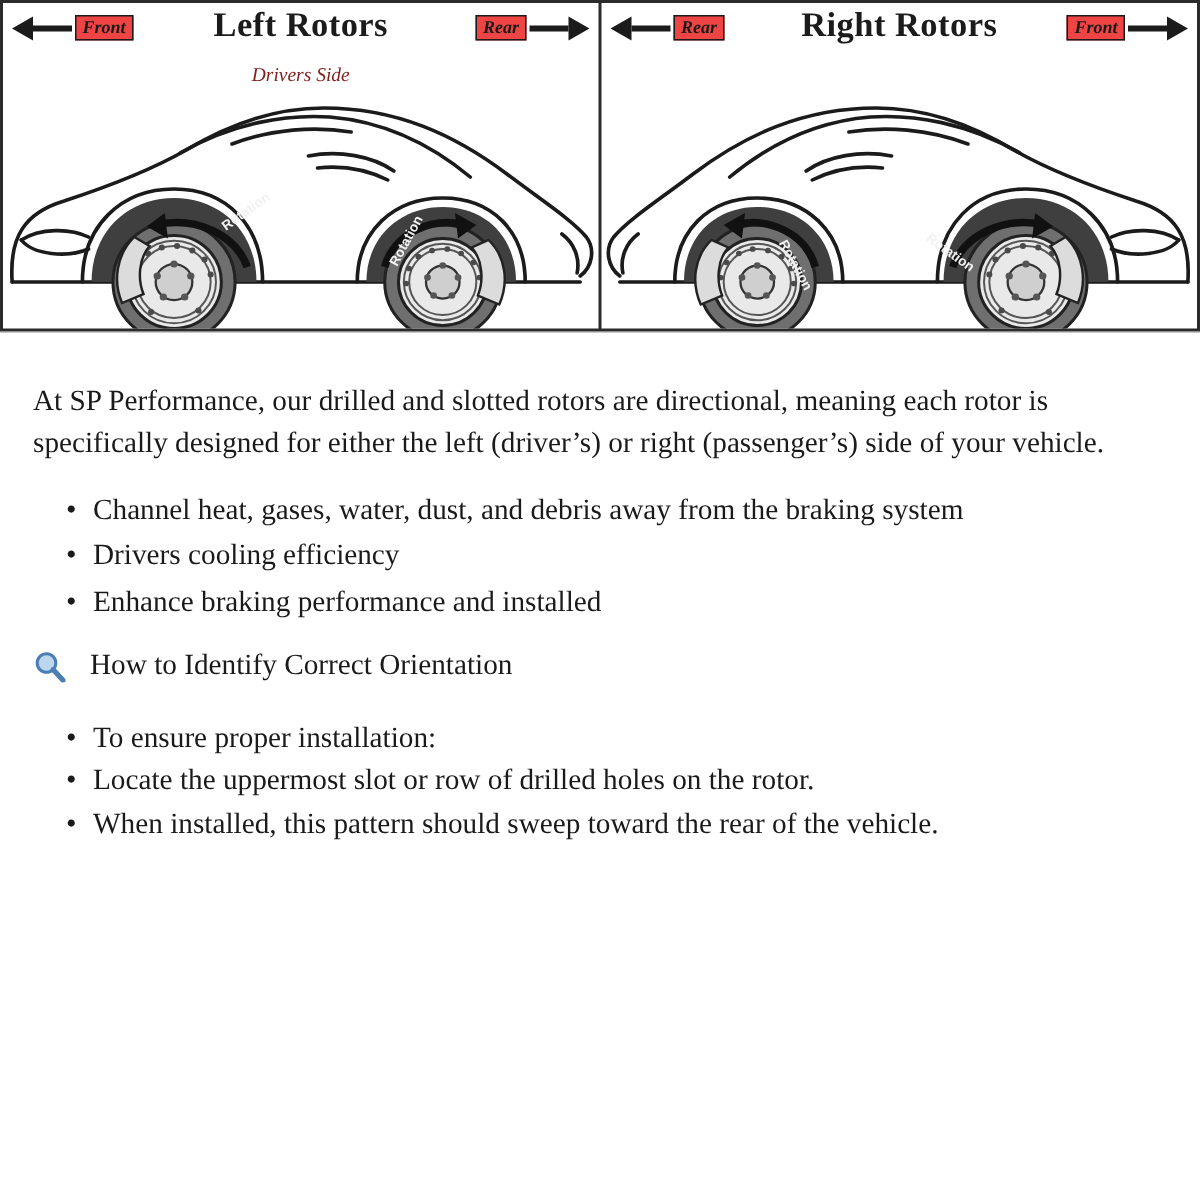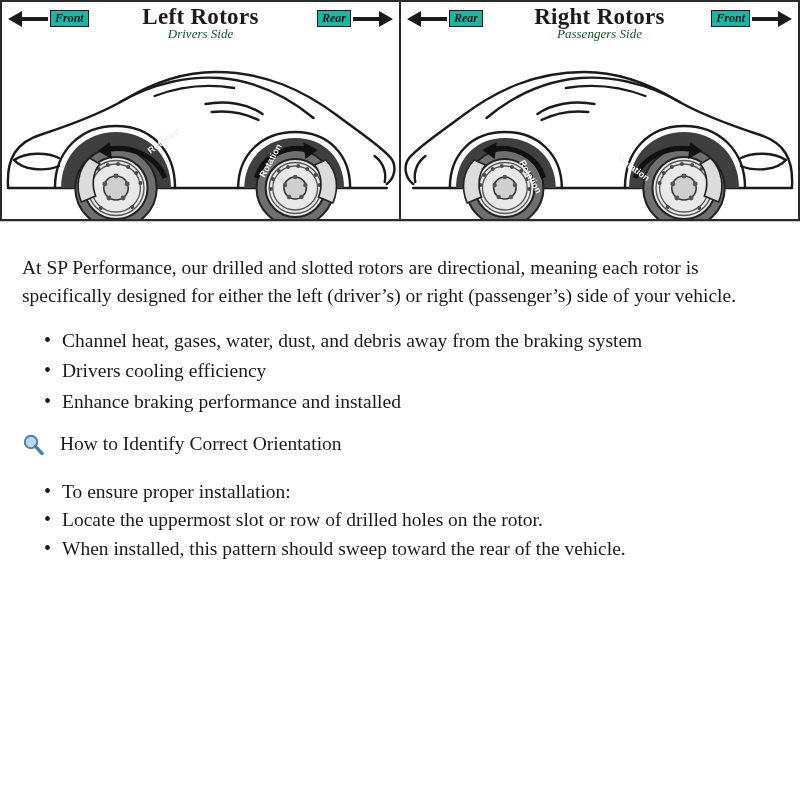--- a/index.html
+++ b/index.html
@@ -38,43 +38,43 @@
     left: 0; right: 0;
     text-align: center;
     font-family: "Liberation Serif", serif;
     font-weight: bold;
     font-size: 23px;
     letter-spacing: .3px;
     color: #1b1b1b;
   }
   .panel-sub {
     position: absolute;
-    top: 24px;
+    top: 40px;
     left: 0; right: 0;
     text-align: center;
     font-style: italic;
     font-size: 13px;
-    color: #14532d;
+    color: #7f1d1d;
   }
 
   
   .arrow-tag {
     position: absolute;
     top: 8px;
     display: flex;
     align-items: center;
     gap: 2px;
     font-size: 12px;
     font-weight: bold;
     font-style: italic;
   }
   .arrow-tag .lbl {
     border: 1.5px solid #1b1b1b;
     padding: 0 4px 1px 4px;
-    background: #14b8a6;
+    background: #ef4444;
     line-height: 14px;
   }
   .arrow-tag.l { left: 6px; }
   .arrow-tag.r { right: 6px; }
   .tri {
     width: 0; height: 0;
     border-top: 8px solid transparent;
     border-bottom: 8px solid transparent;
   }
   .tri.left { border-right: 14px solid #1b1b1b; }
@@ -259,21 +259,20 @@
             <path d="M250 140 C256 118 280 106 304 112" fill="none" stroke="#111" stroke-width="5"></path>
             <path d="M296 104 L310 112 L298 121 Z" fill="#111"></path>
           </g>
           <text x="258" y="140" transform="rotate(-62 258 140)" font-family="Liberation Sans, sans-serif" font-size="9" font-weight="bold" fill="#f2f2f2">Rotation</text>
         </svg>
       </div>
     </div>
 
     <div class="panel right">
       <div class="panel-title">Right Rotors</div>
-      <div class="panel-sub">Passengers Side</div>
 
       <div class="arrow-tag l">
         <div class="tri left"></div>
         <div class="bar" style="margin-left:-2px"></div>
         <span class="lbl">Rear</span>
       </div>
 
       <div class="arrow-tag r">
         <span class="lbl">Front</span>
         <div class="bar" style="margin-right:-2px"></div>

